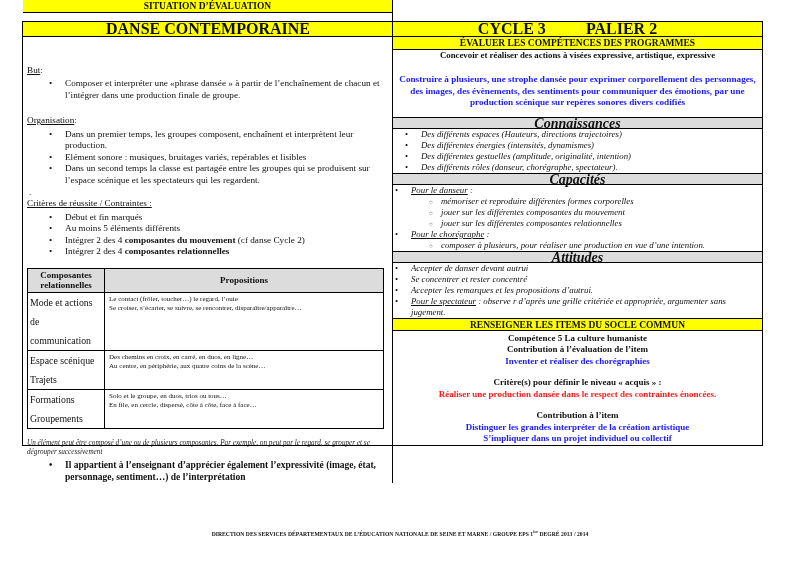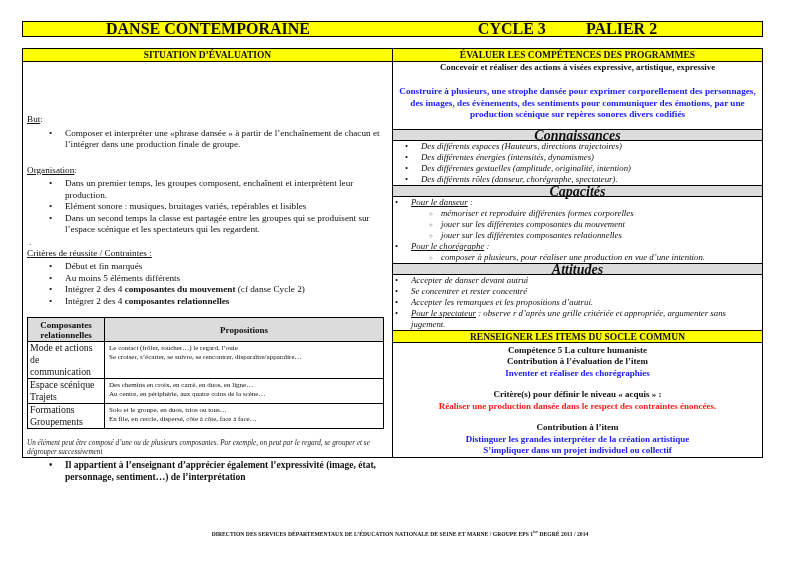--- a/index.html
+++ b/index.html
@@ -9,22 +9,22 @@
   .title-bar {
     position: absolute; left: 22px; top: 21px; width: 741px; height: 16px;
     background: #ffff00; border: 1px solid #000;
     display: flex; align-items: center;
     font-weight: bold; font-size: 16px; line-height: 14px;
   }
   .title-left { width: 370px; text-align: center; }
   .title-right { flex: 1; display: flex; justify-content: center; gap: 40px; padding-right: 20px; }
 
   .main {
-    position: absolute; left: 22px; top: 48px; width: 741px; height: 410px;
-    border: 1px solid #000; display: flex;
+    position: absolute; left: 22px; top: 36px; width: 741px; height: 410px;
+    border: 1px solid #000; display: flex; align-items: center;
   }
   .col-left { width: 370px; border-right: 1px solid #000; position: relative; }
   .col-right { flex: 1; position: relative; }
 
   .yellow-head {
     background: #ffff00; border-bottom: 1px solid #000;
     font-weight: bold; font-size: 9.5px; text-align: center; height: 13px; line-height: 12px;
   }
   .gray-head {
     background: #dcdcdc; border-top: 1px solid #000; border-bottom: 1px solid #000;
@@ -35,21 +35,21 @@
   .u { text-decoration: underline; }
   ul.dot { list-style: none; padding-left: 22px; margin: 2px 0 0 0; }
   ul.dot li { position: relative; padding-left: 16px; }
   ul.dot li::before { content: "\2022"; position: absolute; left: 0; top: 0; }
   .sec { margin-bottom: 14px; margin-top: 34px; }
   .b { font-weight: bold; }
 
   table.comp { border-collapse: collapse; width: 357px; margin: 10px 0 0 0; }
   table.comp th, table.comp td { border: 1px solid #000; vertical-align: top; }
   table.comp th { background: #dcdcdc; font-size: 9px; font-weight: bold; text-align: center; line-height: 10px; padding: 1px 2px; height: 24px; vertical-align: middle; }
-  table.comp td.k { width: 77px; font-size: 9.8px; line-height: 12px; padding: 0 2px; margin-top: 48px; }
+  table.comp td.k { width: 77px; font-size: 9.8px; line-height: 19px; padding: 0 2px; margin-top: 48px; }
   table.comp td.v { font-size: 7px; line-height: 9px; padding: 2px 4px; }
   .note { font-size: 7.2px; font-style: italic; line-height: 9px; margin-top: 10px; color: #222; }
   .final { font-size: 9.5px; font-weight: bold; line-height: 12px; margin-top: 12px; }
 
   .r-body { text-align: center; font-weight: bold; }
   .conc { font-size: 8.8px; line-height: 11px; padding-top: 0; }
   .blue { color: #1a1aff; }
   .red { color: #ff1a1a; }
   .construire { font-size: 9.2px; line-height: 11.5px; padding: 13px 6px 8px 6px; }
   .ital-list { font-style: italic; font-size: 8.8px; line-height: 11px; }

